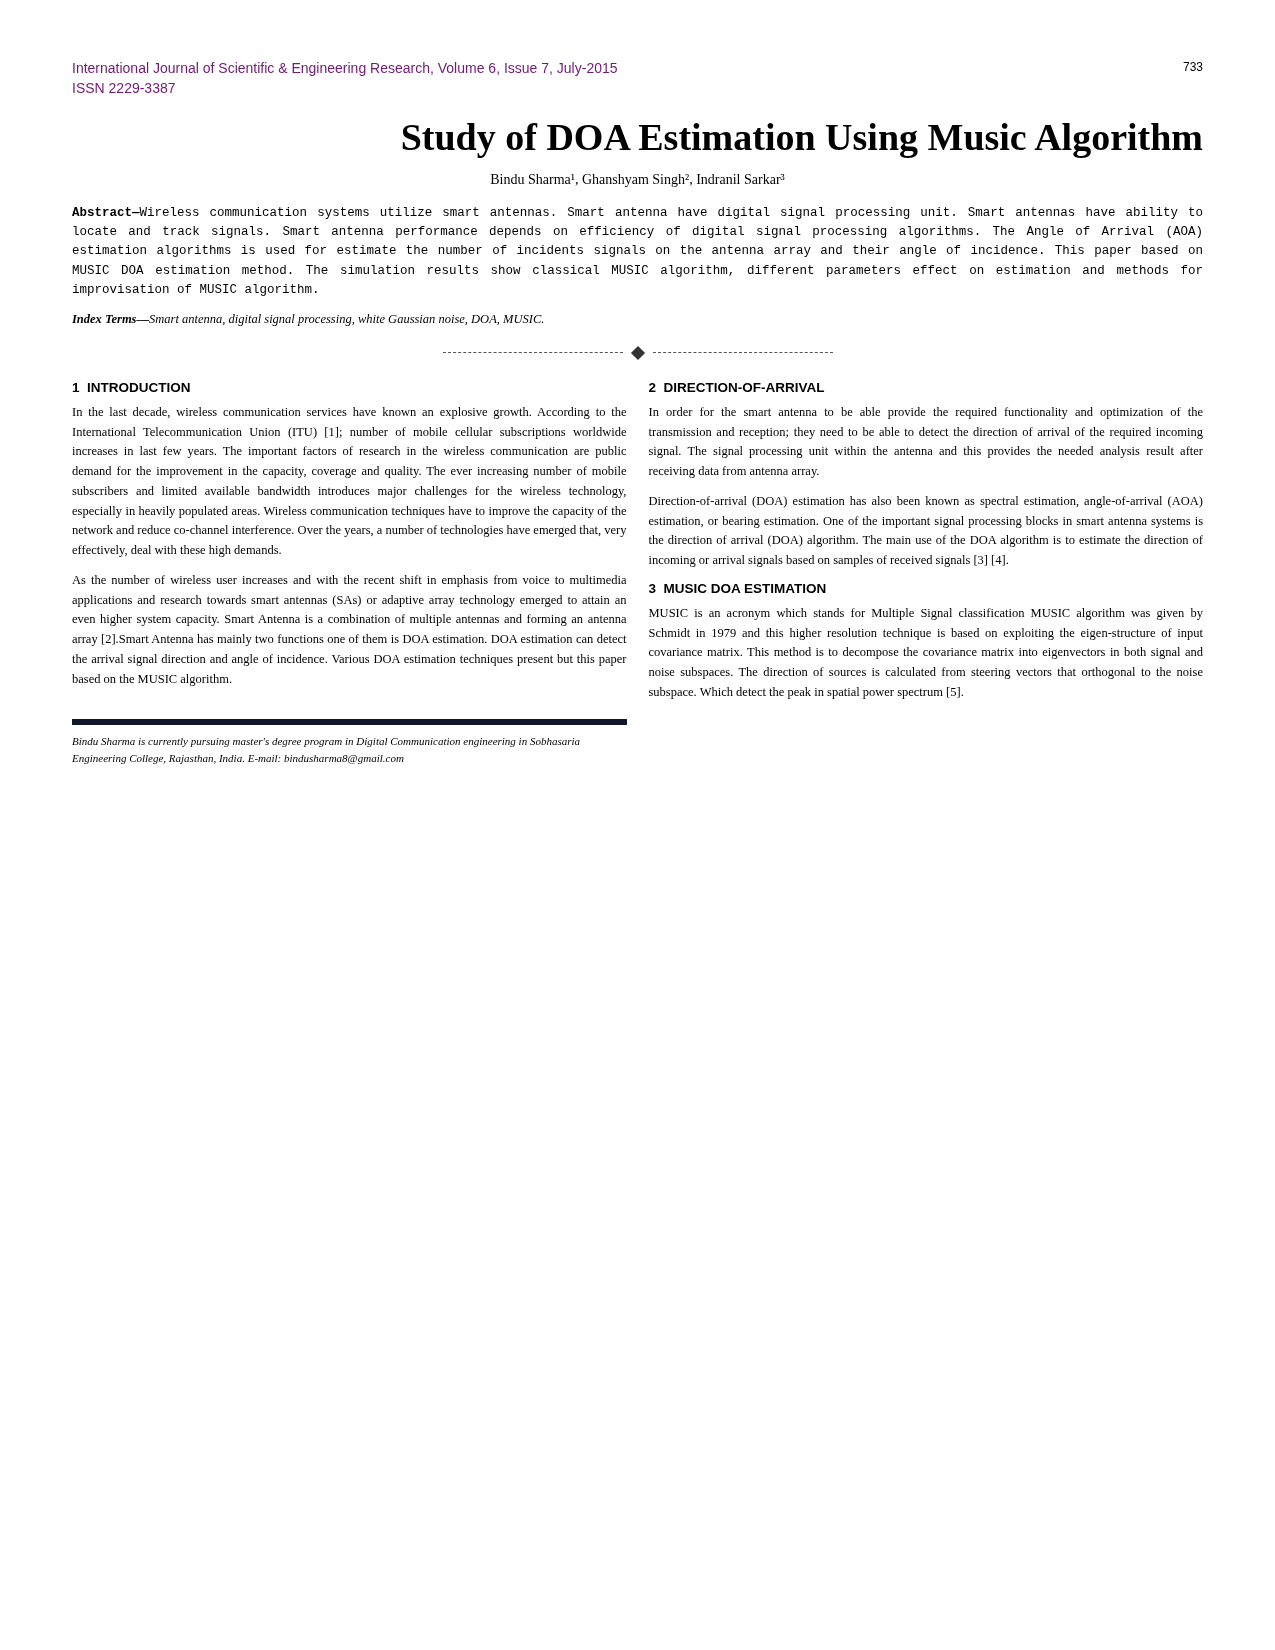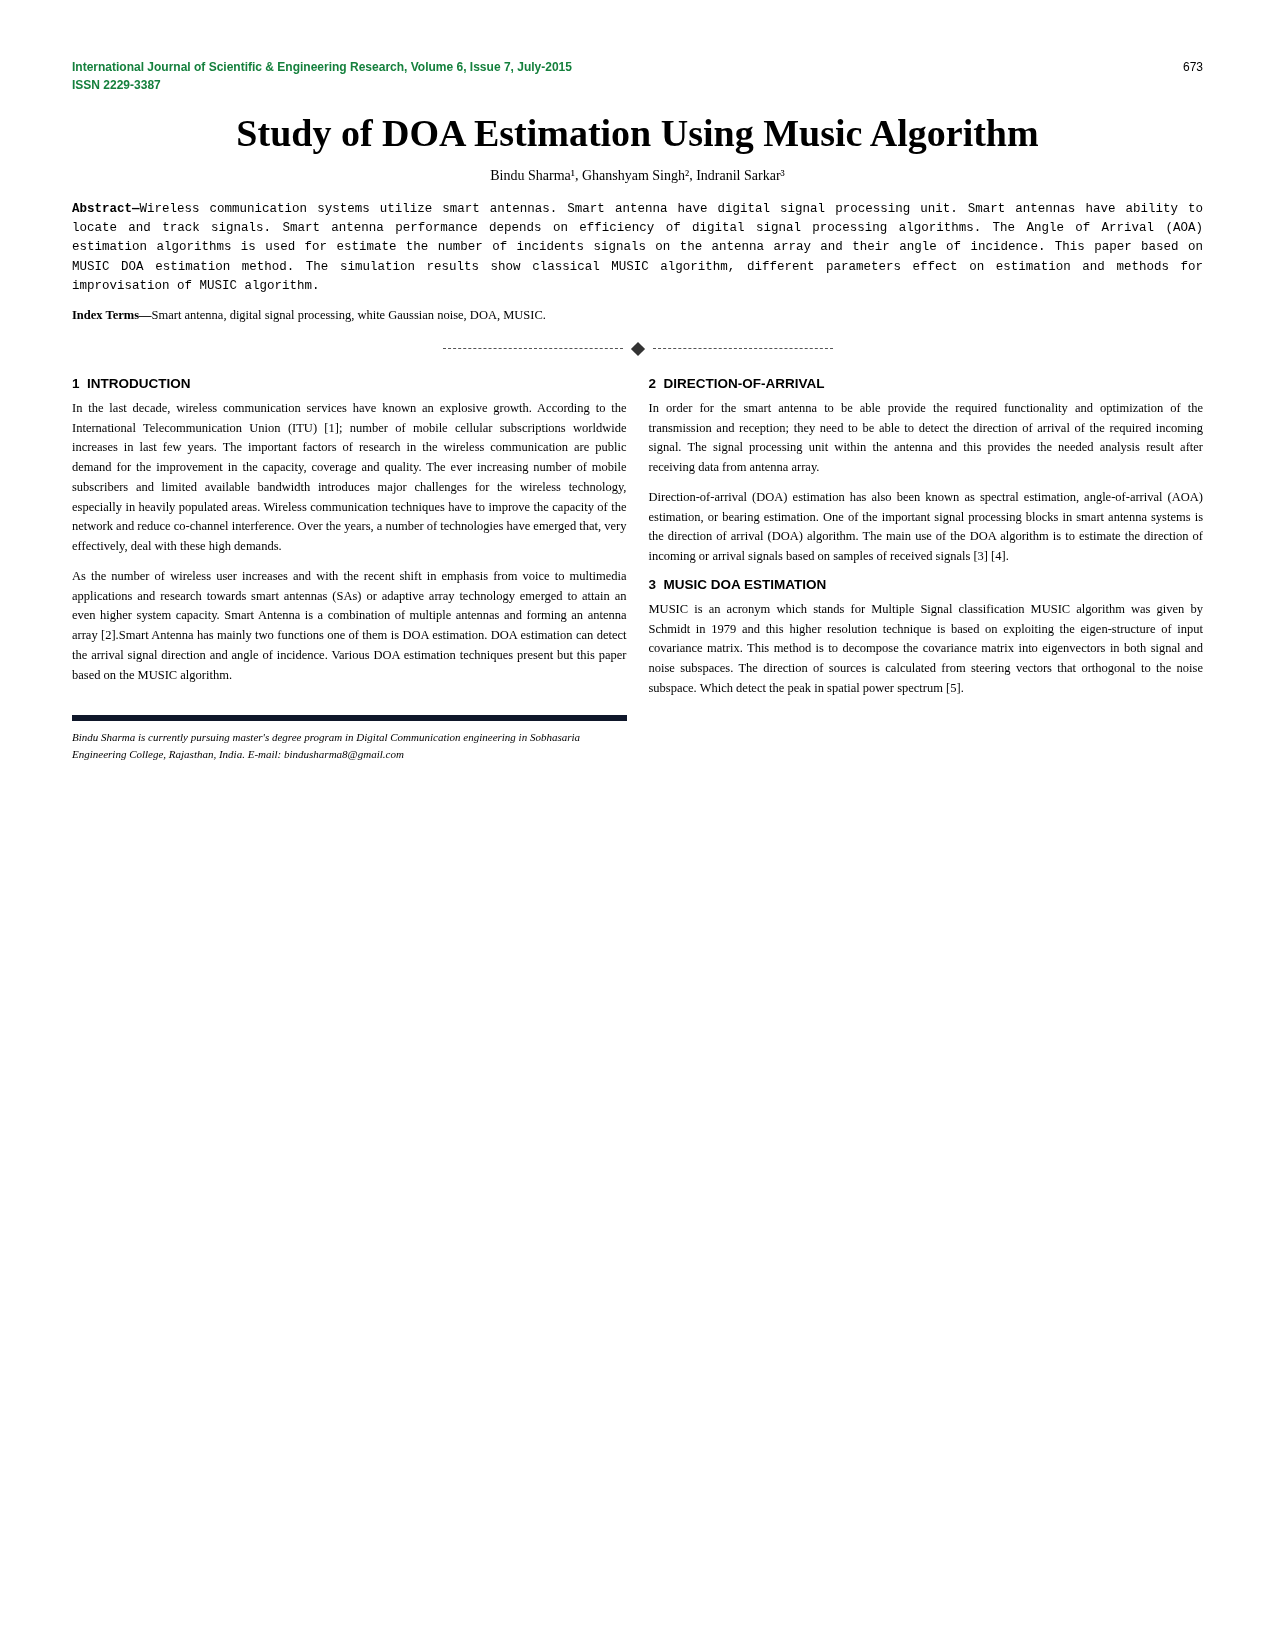--- a/index.html
+++ b/index.html
@@ -18,37 +18,36 @@
 
     .page {
       width: 1275px;
       min-height: 1650px;
       background: #ffffff;
       padding: 60px 72px 80px 72px;
       position: relative;
     }
 
     .header-meta {
-      font-size: 12px;
-      font-family: Arial, sans-serif;
-      color: #15803d;
+      font-size: 14px;
+      font-family: Arial, sans-serif;
+      color: #701a75;
       margin-bottom: 4px;
-      font-weight: bold;
     }
 
     .page-number {
       position: absolute;
       top: 60px;
       right: 72px;
       font-size: 12px;
       font-family: Arial, sans-serif;
     }
 
     .title-section {
-      text-align: center;
+      text-align: right;
       margin-top: 18px;
       margin-bottom: 10px;
     }
 
     .main-title {
       font-size: 38px;
       font-weight: bold;
       line-height: 1.25;
       margin-bottom: 8px;
     }
@@ -69,20 +68,21 @@
 
     .abstract-section .label {
       font-weight: bold;
     }
 
     .index-terms {
       font-size: 12.5px;
       line-height: 1.55;
       margin-bottom: 18px;
       text-align: justify;
+      font-style: italic;
     }
 
     .index-terms .label {
       font-weight: bold;
     }
 
     .divider {
       display: flex;
       align-items: center;
       justify-content: center;
@@ -153,21 +153,21 @@
 
     .full-width-abstract {
       width: 100%;
     }
   </style>
 </head>
 <body>
 
 <div class="page">
 
-  <div class="page-number">673</div>
+  <div class="page-number">733</div>
 
   <div class="header-meta">International Journal of Scientific &amp; Engineering Research, Volume 6, Issue 7, July-2015</div>
   <div class="header-meta">ISSN 2229-3387</div>
 
   <div class="title-section">
     <div class="main-title">Study of DOA Estimation Using Music Algorithm</div>
   </div>
 
   <div class="authors">
     <span>Bindu Sharma¹, Ghanshyam Singh², Indranil Sarkar³</span>

